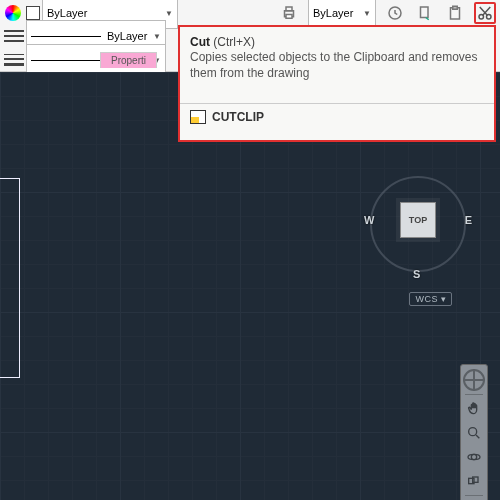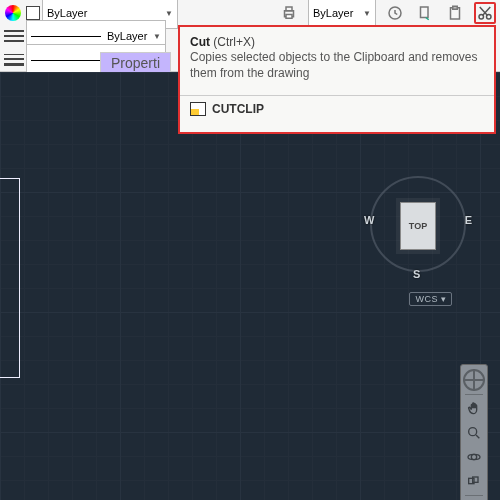--- a/index.html
+++ b/index.html
@@ -23,45 +23,45 @@
 .tb-icon { width: 22px; height: 22px; display: flex; align-items: center; justify-content: center; color: #666; cursor: pointer; }
 
 .lines-icon { width: 20px; height: 20px; display: flex; flex-direction: column; justify-content: space-around; padding: 2px 0; }
 .lines-icon div { height: 2px; background: #444; }
 
 .lw-icon { width: 20px; height: 20px; display: flex; flex-direction: column; justify-content: space-around; padding: 3px 0; }
 .lw-icon div:nth-child(1){height:1px;background:#444;}
 .lw-icon div:nth-child(2){height:2px;background:#444;}
 .lw-icon div:nth-child(3){height:3px;background:#444;}
 
-.panel-tab { position: absolute; top: 52px; left: 100px; font-size: 14px; color: #555; padding: 2px 10px; border: 1px solid #ccc; border-bottom: none; background: #c4b5fd; }
+.panel-tab { position: absolute; top: 52px; left: 100px; font-size: 10px; color: #555; padding: 2px 10px; border: 1px solid #ccc; border-bottom: none; background: #f9a8d4; }
 
 .cut-highlight { border: 2px solid #e03030; }
 
 .tooltip-box { position: absolute; top: 25px; left: 178px; width: 318px; background: #f8f8f6; border: 2px solid #e03030; padding: 8px 10px 10px 10px; z-index: 50; font-size: 12px; color: #333; }
 .tooltip-title { font-weight: bold; color: #222; }
 .tooltip-title .shortcut { font-weight: normal; color: #444; }
-.tooltip-desc { color: #555; margin-bottom: 14px; line-height: 1.35; }
+.tooltip-desc { color: #555; margin-bottom: 22px; line-height: 1.35; }
 .tooltip-sep { border-top: 1px solid #ccc; margin: 6px -10px; }
 .tooltip-cmd { display: flex; align-items: flex-end; gap: 6px; font-weight: bold; color: #333; margin: 6px 0; }
 .cmd-icon { width: 16px; height: 14px; border: 1px solid #333; display: inline-block; position: relative; background: #fff; }
 .cmd-icon::after { content:""; position:absolute; left:0; bottom:0; width:60%; height:50%; background:#ffcc33; }
 .tooltip-help { font-weight: bold; color: #555; }
 
 .canvas { position: absolute; top: 72px; left: 0; right: 0; bottom: 0; background: #1f2a36;
   background-image: linear-gradient(#283340 1px, transparent 1px), linear-gradient(90deg, #283340 1px, transparent 1px),
                     linear-gradient(#242e3a 1px, transparent 1px), linear-gradient(90deg, #242e3a 1px, transparent 1px);
   background-size: 120px 120px, 120px 120px, 24px 24px, 24px 24px;
 }
 
 .sel-rect { position: absolute; top: 106px; left: -40px; width: 60px; height: 200px; border: 1.5px solid #eef; background: transparent; }
 
 .viewcube-wrap { position: absolute; top: 92px; right: 22px; width: 120px; height: 120px; }
 .compass { position: absolute; inset: 12px; border: 2px solid #6a7480; border-radius: 50%; opacity: .45; }
-.vc-top { position: absolute; top: 38px; left: 42px; width: 36px; height: 48px; background: #dadde0; border: 1px solid #888; display: flex; align-items: center; justify-content: center; font-size: 9px; font-weight: bold; color: #444; box-shadow: 0 0 0 4px rgba(255,255,255,.06); }
+.vc-top { position: absolute; top: 38px; left: 42px; width: 36px; height: 36px; background: #dadde0; border: 1px solid #888; display: flex; align-items: center; justify-content: center; font-size: 9px; font-weight: bold; color: #444; box-shadow: 0 0 0 4px rgba(255,255,255,.06); }
 .dir { position: absolute; font-size: 11px; font-weight: bold; color: #cfd6dc; text-shadow: 0 0 2px #000; }
 .dir.w { left: 6px; top: 50px; }
 .dir.e { right: 6px; top: 50px; }
 .dir.s { bottom: 4px; left: 55px; }
 
 .wcs { position: absolute; top: 220px; right: 48px; font-size: 9px; color: #aeb8c0; border: 1px solid #6a7480; padding: 1px 5px; border-radius: 2px; letter-spacing: .5px; }
 
 .navbar { position: absolute; top: 292px; right: 12px; width: 28px; height: 200px; background: #8b9198; border: 1px solid #666; border-radius: 3px; display: flex; flex-direction: column; align-items: center; padding: 4px 0; gap: 2px; }
 .nb-btn { width: 22px; height: 22px; display: flex; align-items: center; justify-content: center; color: #3a3f44; font-size: 13px; }
 .nb-wheel { width: 22px; height: 22px; border-radius: 50%; border: 2px solid #5a5f64; position: relative; }

